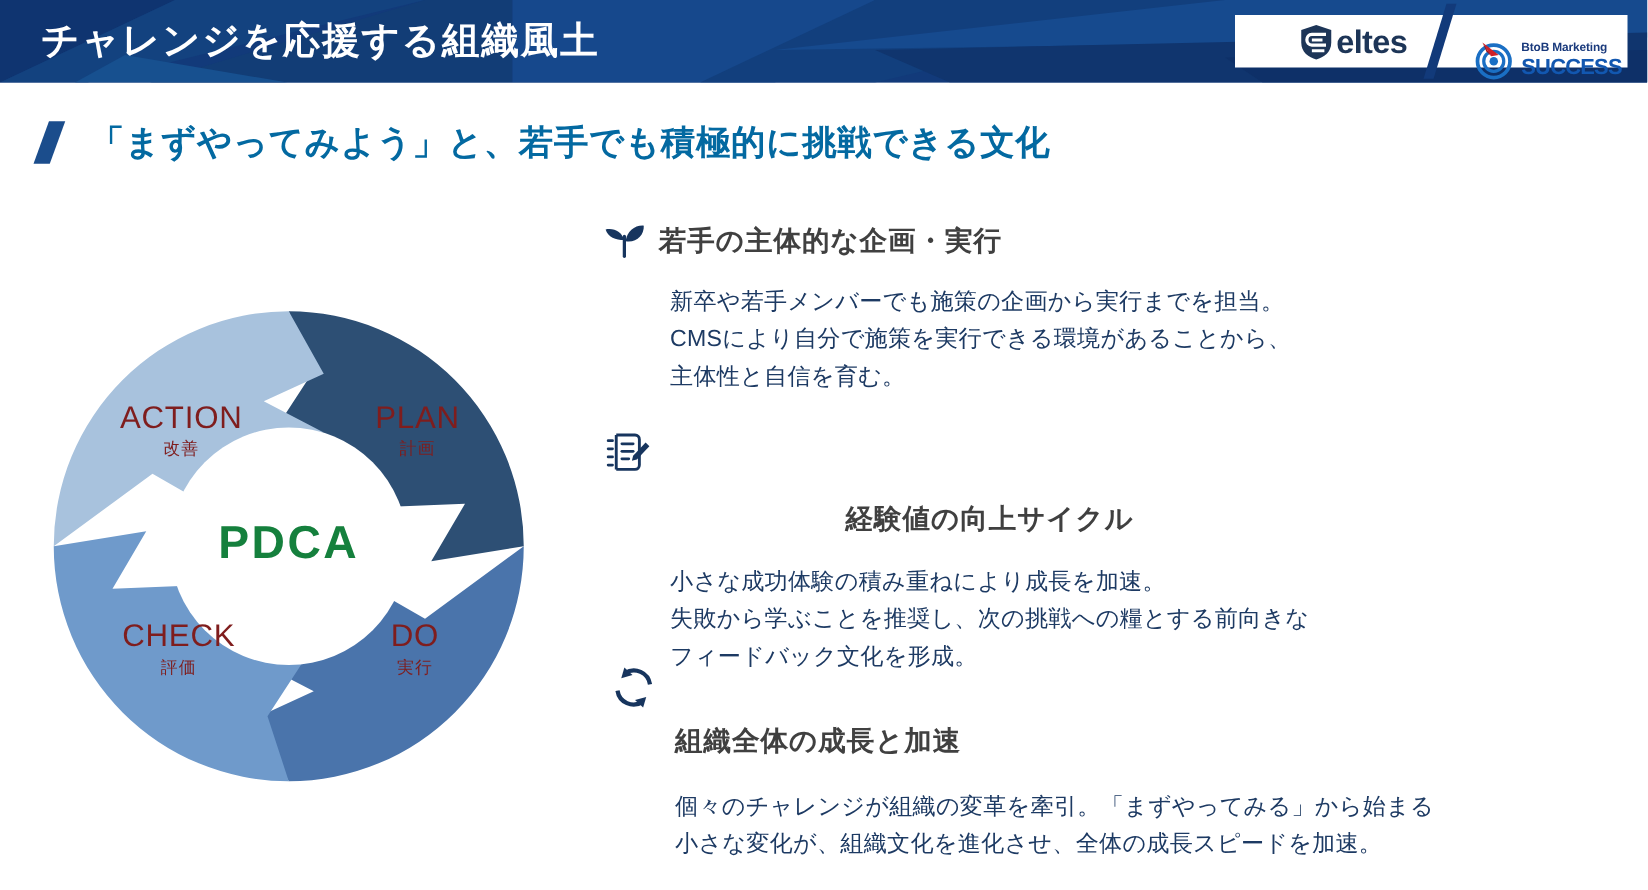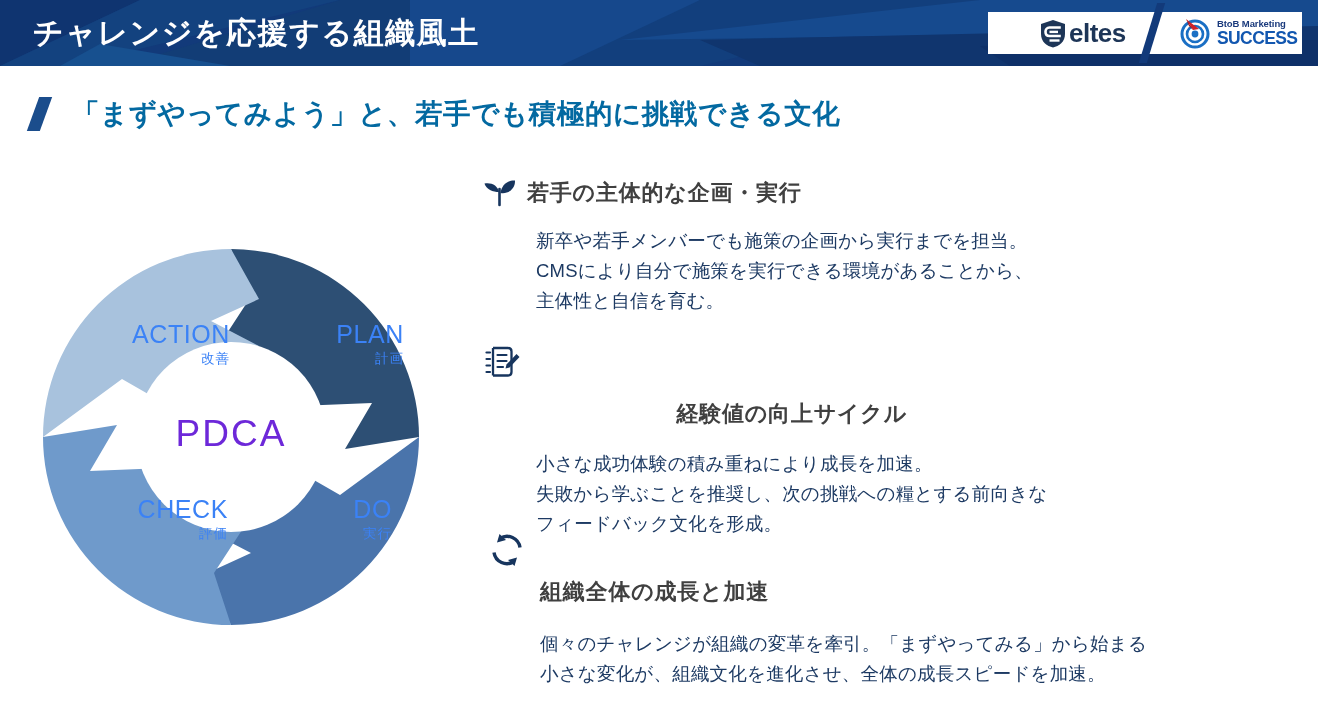--- a/index.html
+++ b/index.html
@@ -75,21 +75,21 @@
     left: 160px;
     top: -9px;
     width: 8px;
     height: 60px;
     background: #123a7a;
     transform: skewX(-17deg);
   }
   .logo-success {
     position: absolute;
     left: 192px;
-    top: 5px;
+    top: 20px;
     display: flex;
     align-items: center;
   }
   .logo-success-text {
     margin-left: 3px;
     line-height: 1;
   }
   .ls-top {
     font-size: 9.5px;
     font-weight: bold;
@@ -134,22 +134,22 @@
   .pdca-wrap {
     position: absolute;
     left: 40px;
     top: 243px;
     width: 382px;
     height: 388px;
   }
   .pdca-svg { display: block; }
   .pdca-label {
     position: absolute;
-    text-align: right;
-    color: #3b82f6;
+    text-align: center;
+    color: #7f1d1d;
     pointer-events: none;
   }
   .pdca-label .en {
     display: block;
     font-size: 25px;
     font-weight: 500;
     letter-spacing: 0.6px;
     line-height: 1.05;
   }
   .pdca-label .jp {
@@ -163,22 +163,22 @@
   .lbl-do     { left: 232px; top: 253px; width: 120px; }
   .lbl-check  { left: 18px;  top: 253px; width: 170px; }
   .lbl-action { left: 20px;  top: 78px;  width: 170px; }
   .pdca-center-text {
     position: absolute;
     left: 0;
     top: 170px;
     width: 382px;
     text-align: center;
     font-size: 37px;
-    font-weight: normal;
-    color: #6d28d9;
+    font-weight: bold;
+    color: #15803d;
     letter-spacing: 2px;
   }
 
   
   .content {
     position: absolute;
     left: 483px;
     top: 178px;
     width: 800px;
   }

